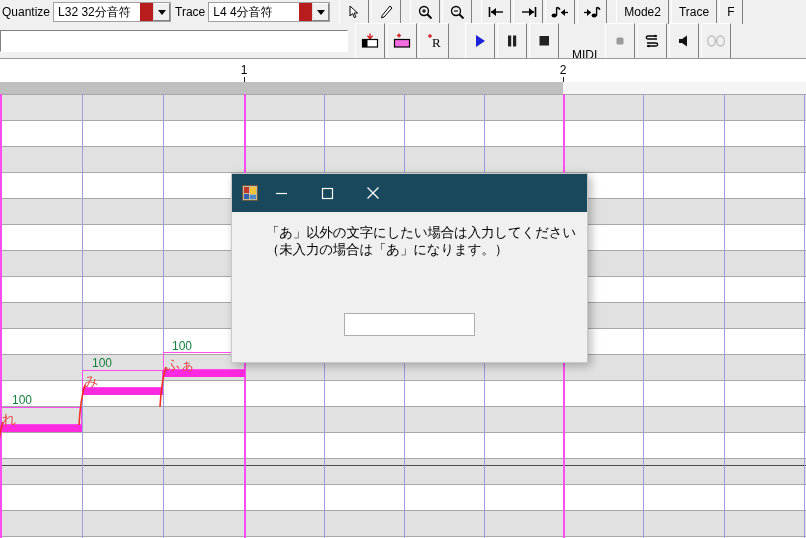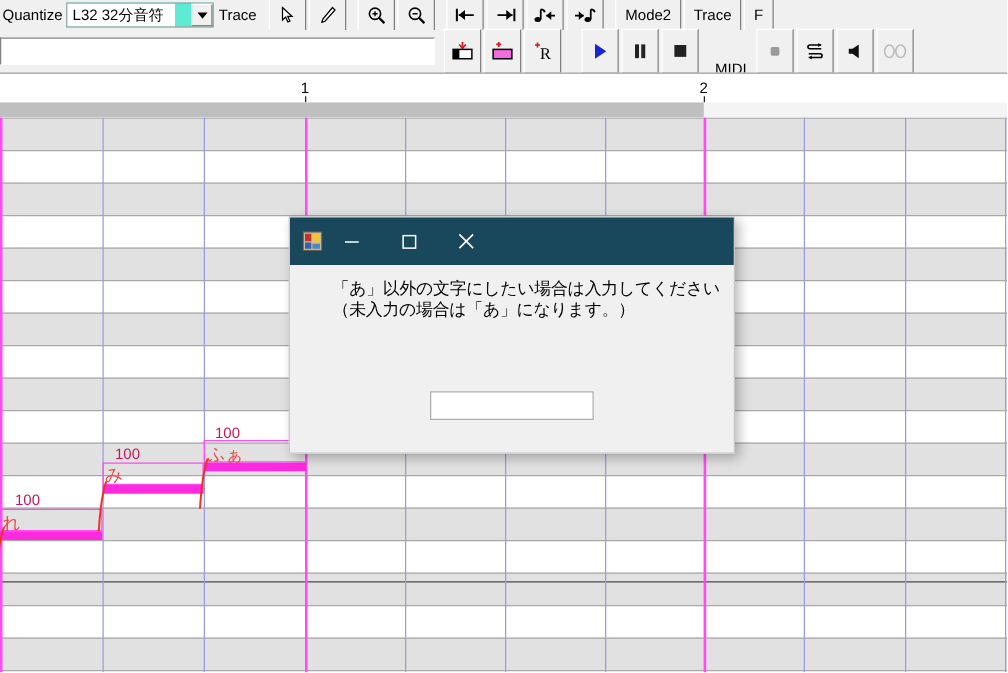--- a/index.html
+++ b/index.html
@@ -20,21 +20,21 @@
   #toolbar-row1 { top: 0; height: 24px; }
   #toolbar-row2 { top: 24px; height: 34px; }
 
   .tb-label {
     font-size: 12px; color: #000; white-space: nowrap;
     padding: 0 3px 0 2px; line-height: 22px;
   }
   .combo {
     height: 20px; display: flex; align-items: stretch;
     border: 1px solid #a0a0a0;
-    background: #5eead4; margin-right: 2px; gap: 13px;
+    background: #b91c1c; margin-right: 2px; gap: 13px;
   }
   .combo-text {
     font-size: 12px; color: #000; white-space: nowrap;
     padding: 0 4px; line-height: 18px; background: #fff;
     display: flex; align-items: center;
   }
   .combo-arrow {
     width: 17px; background: #f0f0f0;
     border-left: 1px solid #dcdcdc;
     border-top: 1px solid #fff;
@@ -120,21 +120,21 @@
 
   
   .note-bar {
     position: absolute; height: 7px; background: #ff2ae0;
   }
   .note-outline {
     position: absolute; border: 1px solid #ff4cf0;
     background: transparent;
   }
   .note-vel {
-    position: absolute; font-size: 12px; color: #be185d;
+    position: absolute; font-size: 12px; color: #15803d;
     line-height: 12px; white-space: nowrap;
   }
   .note-lyric {
     position: absolute; font-size: 14px; color: #ef4444;
     line-height: 14px; white-space: nowrap;
     font-family: "DejaVu Sans", sans-serif;
   }
   .bend { position: absolute; }
 
   
@@ -165,21 +165,21 @@
     display: flex; align-items: center; justify-content: center;
     color: #fff;
   }
   #dialog-body {
     position: absolute; left: 0; top: 38px; width: 100%; height: 152px;
   }
   #dialog-message {
     position: absolute; left: 34px; top: 12px;
     font-size: 13.5px; color: #000; line-height: 17px;
     white-space: pre; letter-spacing: -0.2px;
-    font-family: Liberation Mono, monospace;
+    font-family: Liberation Sans, sans-serif;
   }
   #dialog-input {
     position: absolute; left: 112px; top: 101px;
     width: 131px; height: 23px;
     background: #fff;
     border: 1px solid #adadad;
     font-size: 13px; padding: 0 3px;
     font-family: "DejaVu Sans", sans-serif;
     outline: none;
   }
@@ -199,20 +199,24 @@
 
 <div id="app">
 
   <div class="toolbar" id="toolbar-row1">
     <span class="tb-label">Quantize</span>
     <div class="combo" style="width:118px">
       <span class="combo-text" style="flex:1">L32 32分音符</span>
       <span class="combo-arrow"></span>
     </div>
     <span class="tb-label">Trace</span>
+    <div class="combo" style="width:122px">
+      <span class="combo-text" style="flex:1">L4  4分音符</span>
+      <span class="combo-arrow"></span>
+    </div>
 
     <div class="tb-sep"></div>
 
     <div class="tb-btn">
       <span>
         <svg width="12" height="14" viewBox="0 0 12 14">
             <path d="M2 1 L2 11 L4.6 8.6 L6.3 12.6 L7.9 11.9 L6.2 8 L9.6 8 Z" fill="#fff" stroke="#000" stroke-width="1"></path>
           </svg>
       </span>
     </div>

